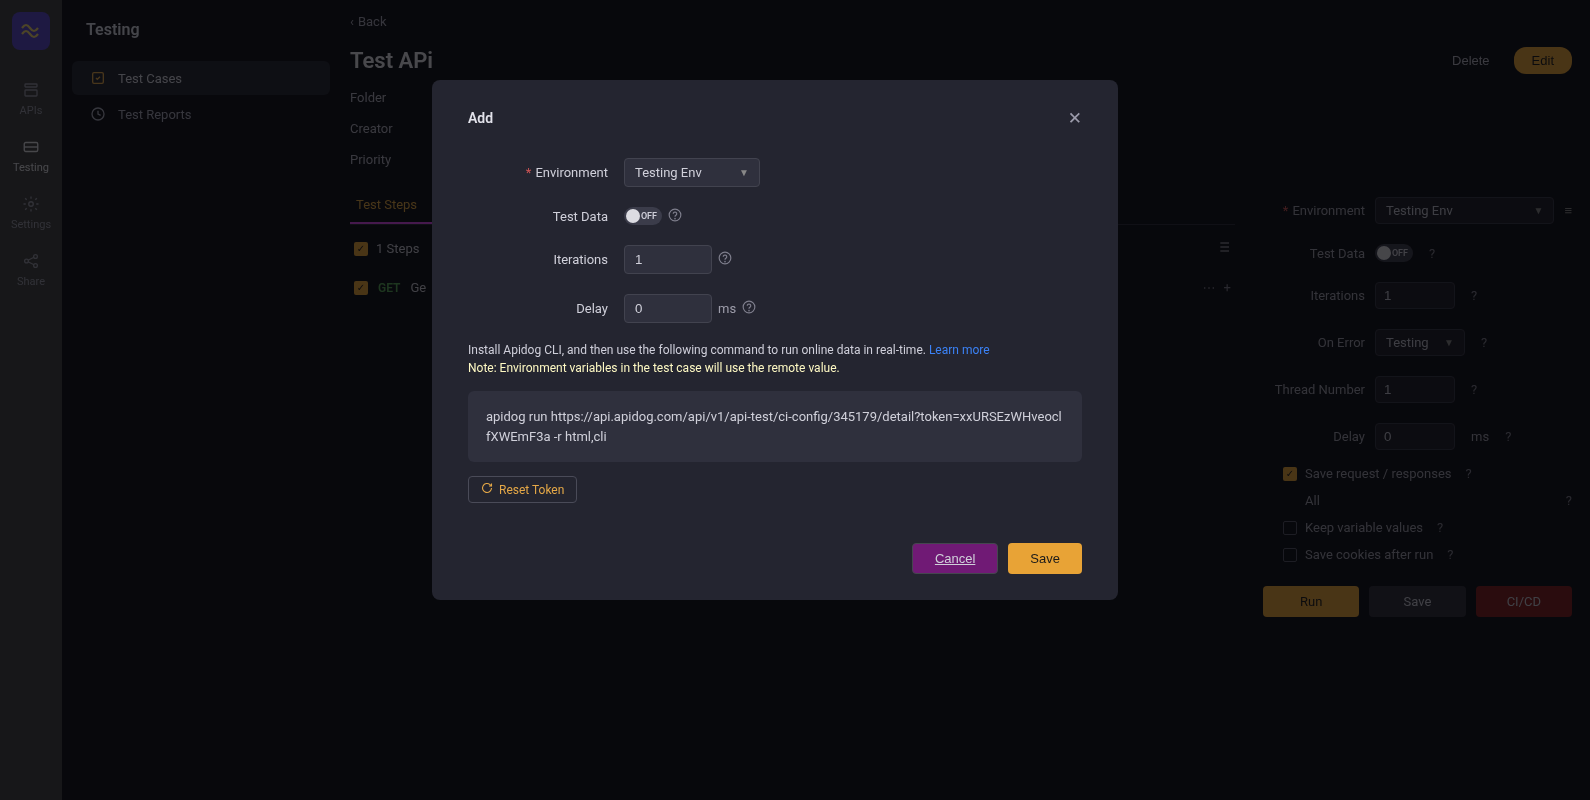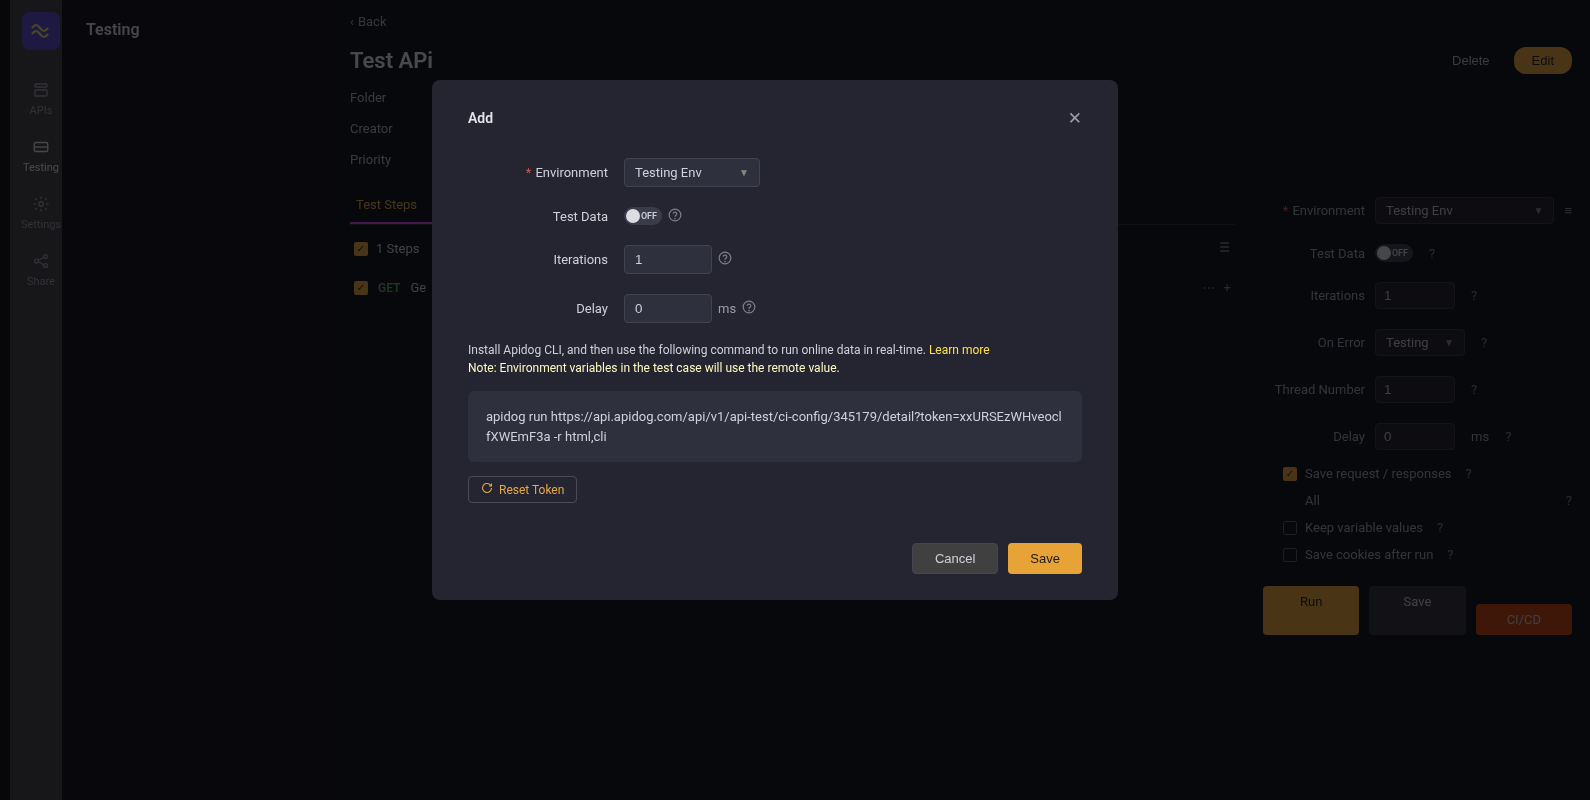--- a/index.html
+++ b/index.html
@@ -10,21 +10,21 @@
       background: #0a0a0f;
       color: #e0e0e5;
       overflow: hidden;
       position: relative;
       font-size: 13px;
     }
     
     
     .left-rail {
       position: absolute;
-      left: 10px; top: 0;
+      left: 0; top: 0;
       width: 62px;
       height: 100%;
       background: #404040;
       display: flex;
       flex-direction: column;
       align-items: center;
       padding-top: 12px;
     }
     .logo {
       width: 38px; height: 38px;
@@ -245,21 +245,21 @@
     .fbtn {
       flex:1;
       padding: 8px 0;
       text-align: center;
       border-radius: 4px;
       cursor: pointer;
       font-size: 13px;
     }
     .fbtn.run { background: #e8a336; color: #1a1a1a; }
     .fbtn.save { background: #2d2e38; color: #c8c8d3; }
-    .fbtn.cicd { background: #c2410c; color: #c8c8d3; margin-top: 18px; }
+    .fbtn.cicd { background: #7f1d1d; color: #c8c8d3; }
     
     
     .overlay {
       position: absolute;
       inset: 0;
       background: rgba(5,5,8,0.70);
     }
     .modal {
       position: absolute;
       left: 432px;
@@ -308,21 +308,21 @@
       border: 1px solid #42434f;
       border-radius: 4px;
       padding: 6px 10px;
       color: #d0d0da;
     }
     .cli-text {
       color: #cfcfda;
       font-size: 12px;
       margin: 10px 0 4px;
     }
-    .cli-text a { color: #fde047; text-decoration: none; }
+    .cli-text a { color: #3b82f6; text-decoration: none; }
     .note-text { color: #fef9c3; font-size: 12px; margin-bottom: 16px; }
     .code-block {
       background: #2f303d;
       border-radius: 6px;
       padding: 16px 18px;
       color: #d0d0da;
       font-size: 13px;
       line-height: 1.5;
       word-break: break-all;
       margin-bottom: 14px;
@@ -344,21 +344,21 @@
       gap: 10px;
       margin-top: 40px;
     }
     .mbtn {
       padding: 7px 22px;
       border-radius: 4px;
       cursor: pointer;
       font-size: 13px;
       border: none;
     }
-    .mbtn.cancel { background: #404040; border: 1px solid #45464f; color: #d0d0da; }
+    .mbtn.cancel { background: #701a75; border: 1px solid #45464f; color: #d0d0da; text-decoration: underline; }
     .mbtn.save { background: #e8a336; color: #1a1a1a; }
     .chev { font-size: 10px; color: #888; }
   </style>
 </head>
 <body>
 
 <div class="left-rail">
   <div class="logo">
     <svg width="24" height="24" viewBox="0 0 24 24" fill="none" stroke-width="2.2">
       <path d="M3 9c3-4 5-4 8 0s5 4 8 0"></path>
@@ -401,20 +401,38 @@
           <line x1="8" y1="11" x2="16" y2="7"></line>
           <line x1="8" y1="13" x2="16" y2="17"></line>
         </svg>
     </span>
     <span>Share</span>
   </div>
 </div>
 
 <div class="sidebar">
   <div class="sidebar-title">Testing</div>
+  <div class="sidebar-item active">
+    <span class="sidebar-icon">
+      <svg width="16" height="16" viewBox="0 0 24 24" fill="none" stroke="#e5a847" stroke-width="2">
+          <rect x="4" y="4" width="16" height="16" rx="2"></rect>
+          <path d="M9 12l2 2 4-4"></path>
+        </svg>
+    </span>
+    <span>Test Cases</span>
+  </div>
+  <div class="sidebar-item">
+    <span class="sidebar-icon">
+      <svg width="16" height="16" viewBox="0 0 24 24" fill="none" stroke="currentColor" stroke-width="2">
+          <circle cx="12" cy="12" r="9"></circle>
+          <polyline points="12 7 12 12 16 14"></polyline>
+        </svg>
+    </span>
+    <span>Test Reports</span>
+  </div>
 </div>
 
 <div class="main">
   <div class="back-link">
     <span>‹</span>
     <span>Back</span>
   </div>
   <div class="header-row">
     <div class="page-title">Test APi</div>
     <div class="header-actions">

